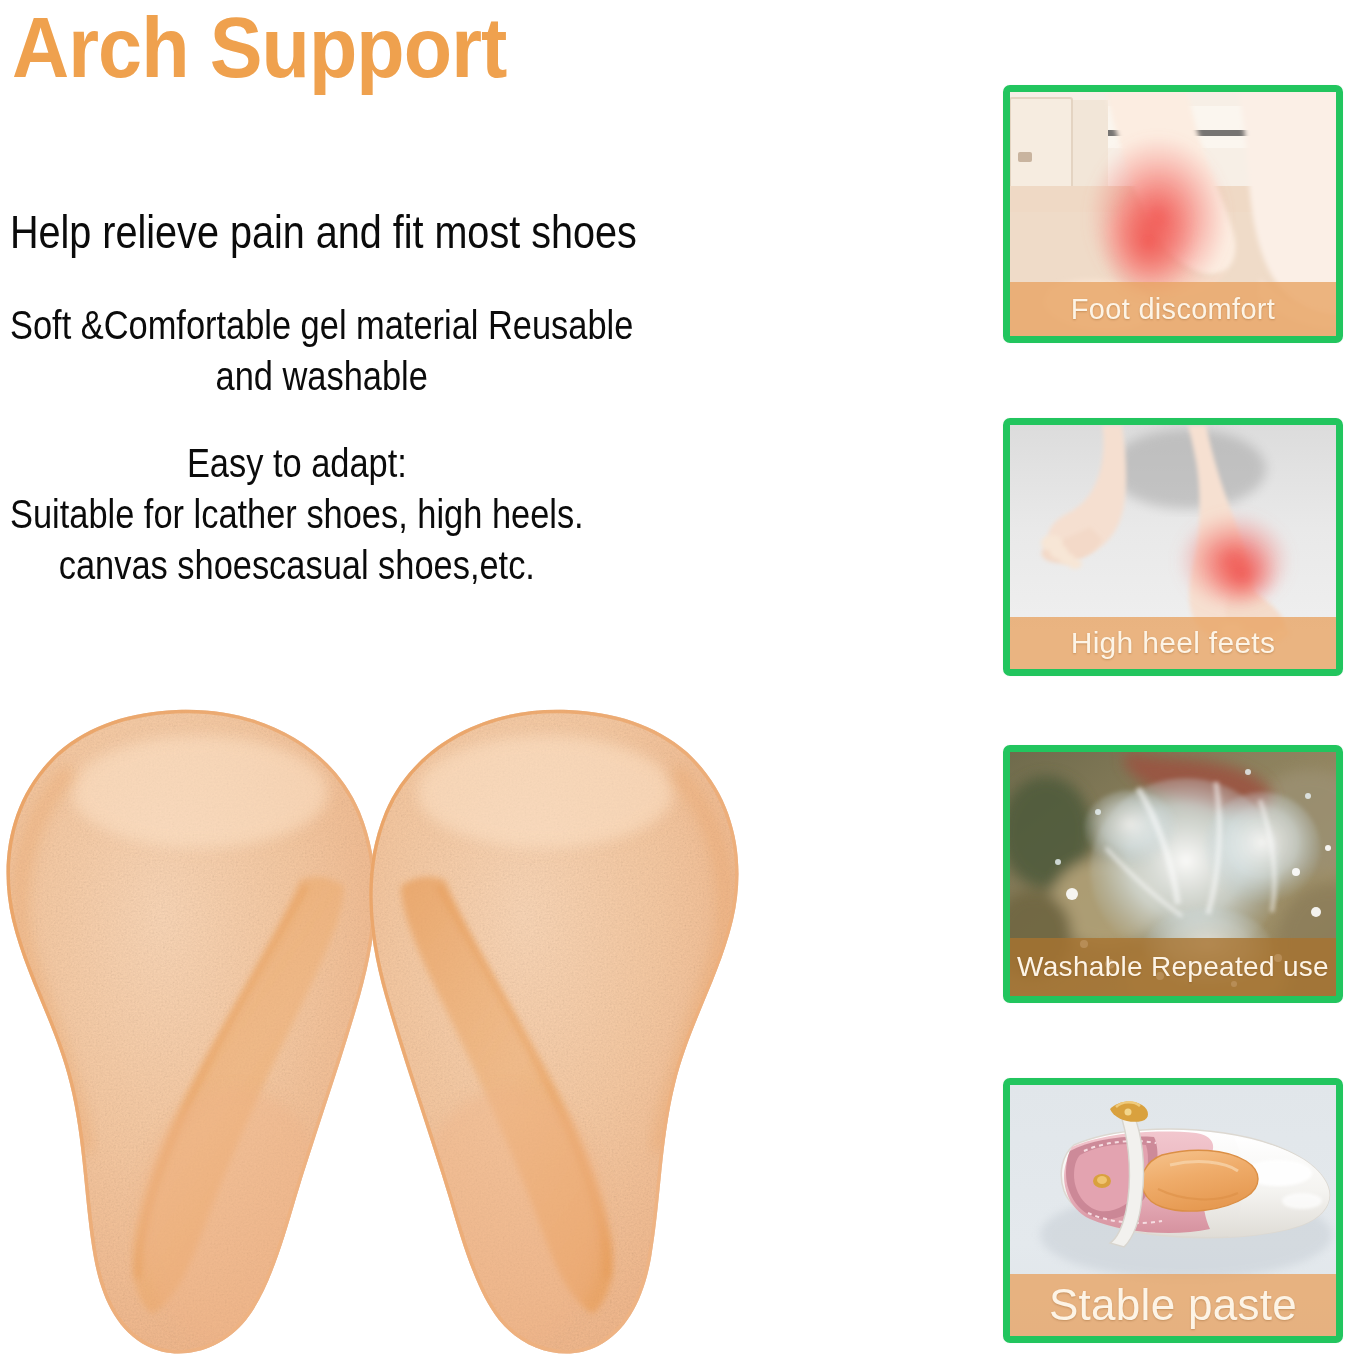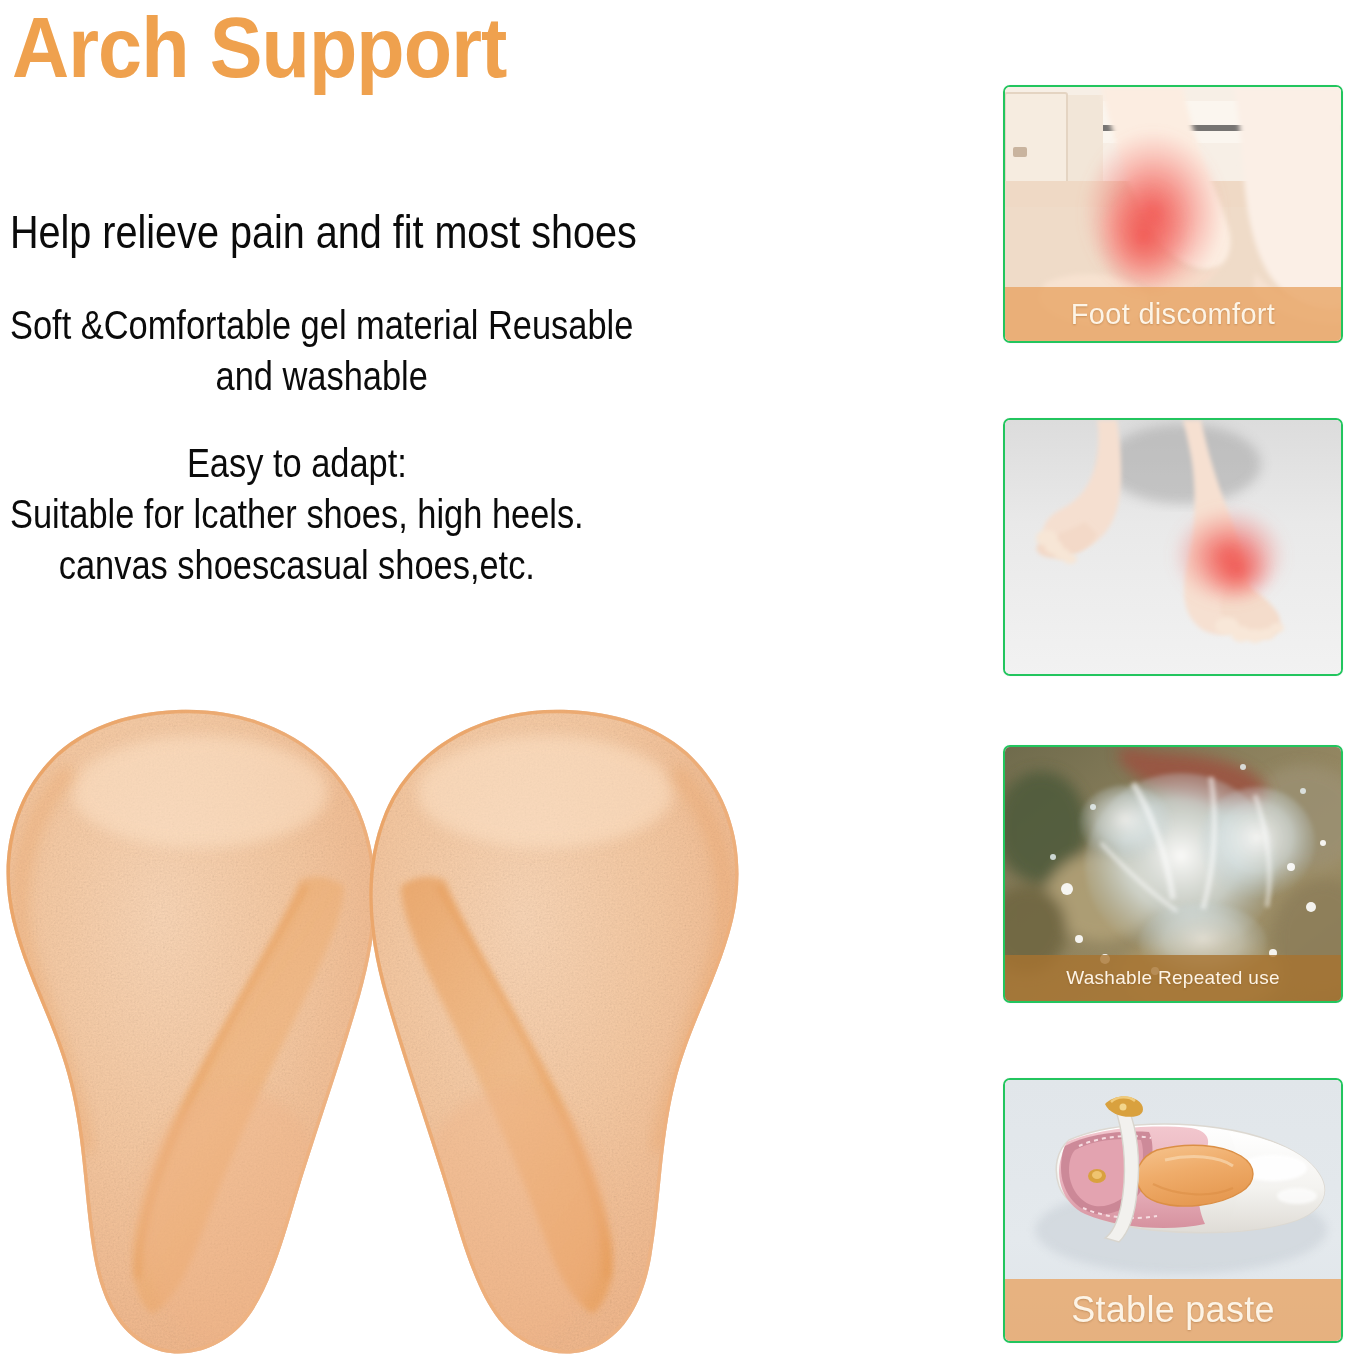--- a/index.html
+++ b/index.html
@@ -47,21 +47,21 @@
   .pads { position:absolute; left:0px; top:700px; width:760px; height:668px; }
   .pad-svg { display:block; width:760px; height:668px; }
 
   
   .panels { position:absolute; left:1003px; top:0; width:340px; height:1368px; }
 
   .panel {
     position:absolute; left:0; width:340px;
     border-radius:7px;
     overflow:hidden;
-    border:2px solid #22c55e;
+    border:7px solid #22c55e;
     box-shadow:0 0 2px rgba(0,0,0,0.06);
   }
   .p1 { top:85px;   height:258px; }
   .p2 { top:418px;  height:258px; }
   .p3 { top:745px;  height:258px; }
   .p4 { top:1078px; height:265px; }
 
   .photo { position:absolute; inset:0; overflow:hidden; }
 
   .caption {
@@ -69,22 +69,22 @@
     height:54px;
     display:flex; align-items:center; justify-content:center;
     color:#fdf4e6;
     font-size:29px;
     letter-spacing:0.3px;
     text-shadow:0 1px 2px rgba(120,70,20,0.30);
     transform:none;
   }
   .cap-light { background:rgba(232,163,98,0.78); }
   .cap-dark  { background:rgba(168,115,48,0.80); }
-  .p4 .caption { height:62px; font-size:36px; }
-  .p3 .caption { height:46px; font-size:19px; }
+  .p4 .caption { height:62px; font-size:44px; }
+  .p3 .caption { height:58px; font-size:28px; }
   .p2 .caption { height:52px; font-size:30px; }
 </style>
 </head>
 <body>
 
 <div class="page">
 
   <div class="left-col">
 
     <div class="headline">Arch Support</div>
@@ -325,20 +325,21 @@
             <ellipse cx="236" cy="214" rx="10" ry="8"></ellipse>
             <ellipse cx="250" cy="216" rx="9" ry="7"></ellipse>
             <ellipse cx="262" cy="214" rx="8" ry="6"></ellipse>
             <ellipse cx="272" cy="208" rx="7" ry="5"></ellipse>
           </g>
 
           <ellipse cx="224" cy="136" rx="58" ry="50" fill="url(#painRed2)" filter="url(#b2)"></ellipse>
           <ellipse cx="232" cy="150" rx="36" ry="32" fill="url(#painRed2)" filter="url(#b2)" opacity="0.85"></ellipse>
         </svg>
       </div>
+      <div class="caption cap-light">High heel feets</div>
     </div>
 
     <div class="panel p3">
       <div class="photo">
         <svg viewBox="0 0 340 258" width="340" height="258" preserveAspectRatio="none">
           <defs>
             <linearGradient id="p3bg" x1="0" y1="0" x2="1" y2="1">
               <stop offset="0%" stop-color="#6F6B4C"></stop>
               <stop offset="35%" stop-color="#8A7F5C"></stop>
               <stop offset="70%" stop-color="#9D8E67"></stop>

